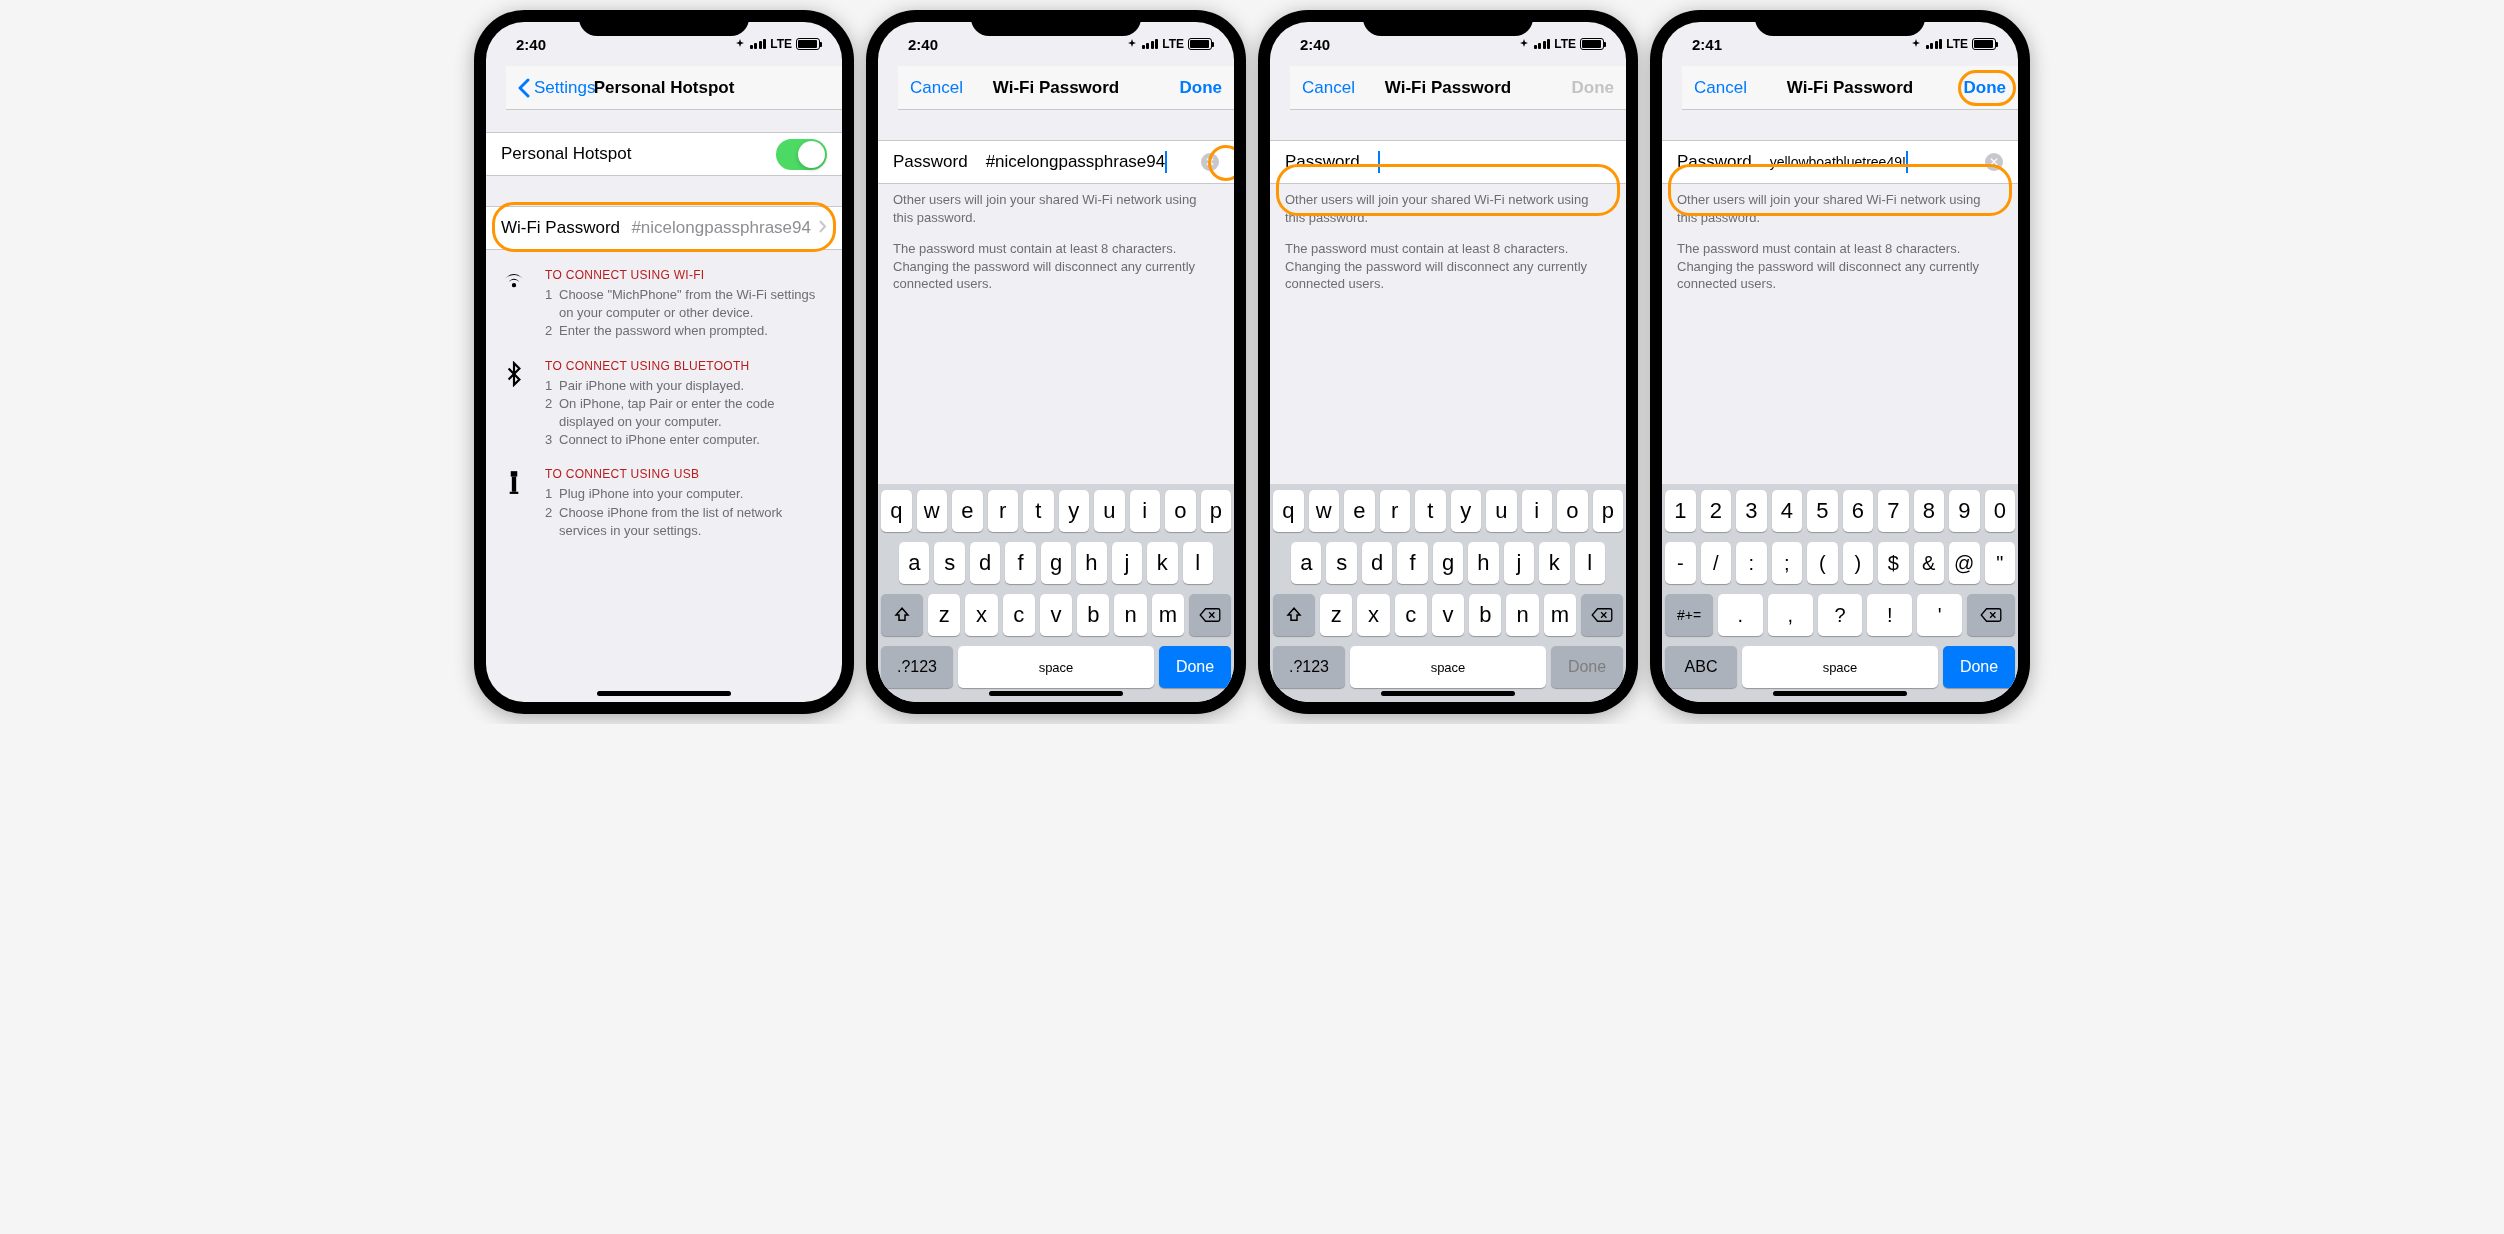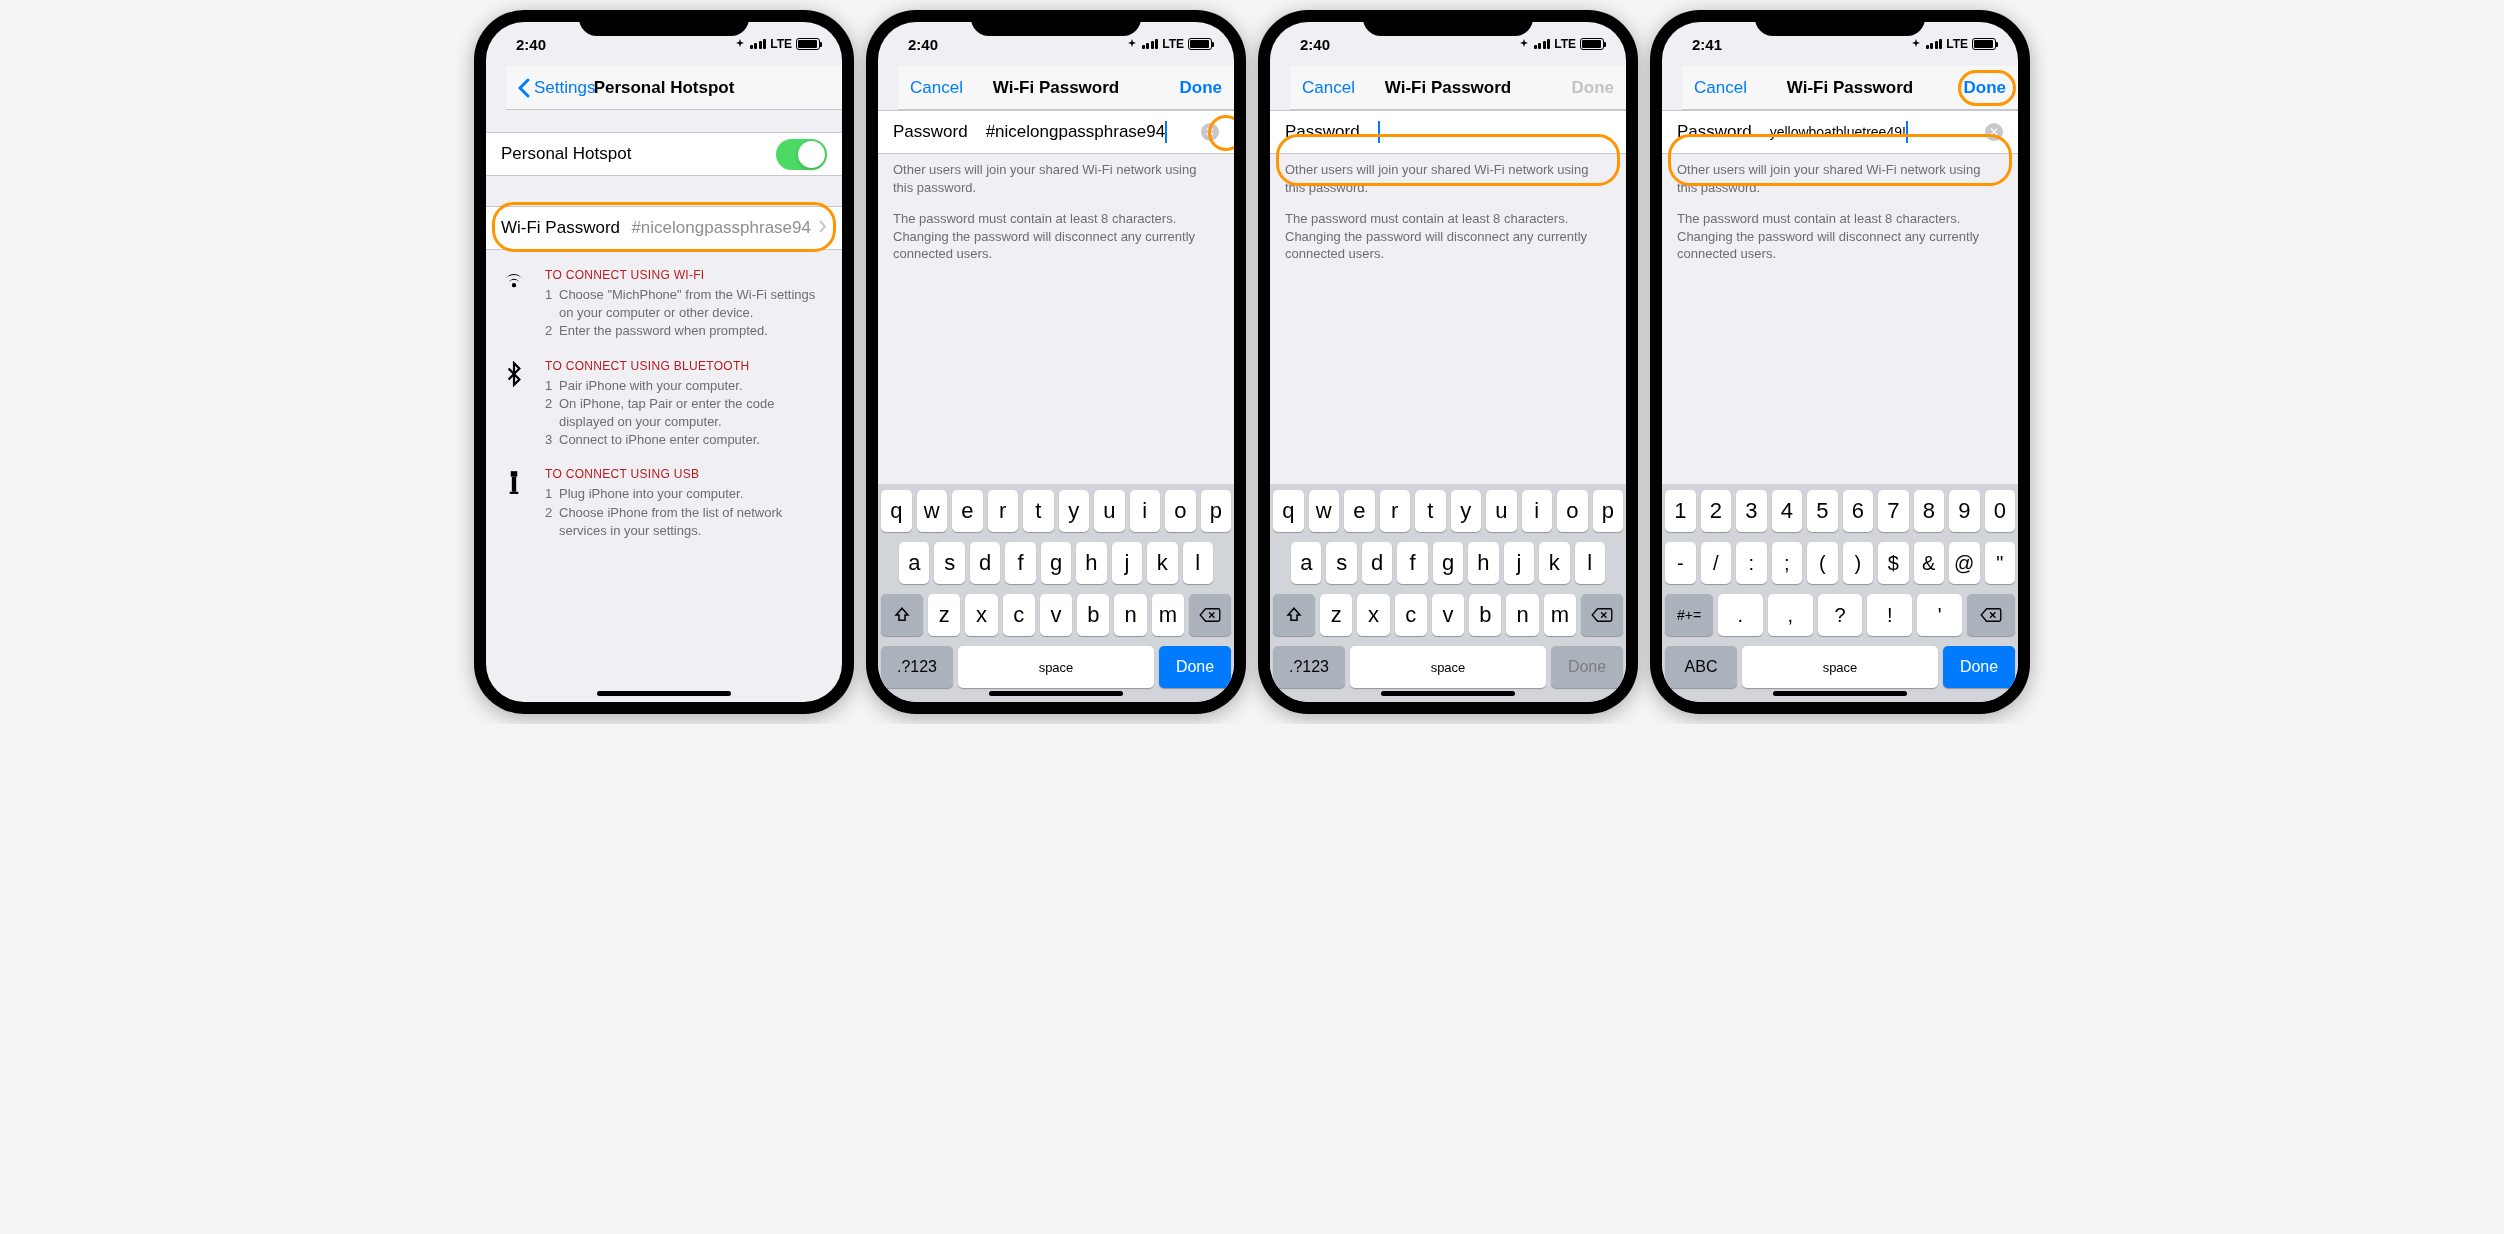--- a/index.html
+++ b/index.html
@@ -31,21 +31,21 @@
 .footer-text { font-size:13px; color:#6d6d72; padding:7px 15px 0; line-height:1.35; }
 .toggle { width:51px; height:31px; background:#4cd964; border-radius:16px; margin-left:auto; position:relative; }
 .toggle::after { content:''; position:absolute; right:2px; top:2px; width:27px; height:27px; background:#fff; border-radius:50%; box-shadow:0 2px 4px rgba(0,0,0,0.2); }
 .info-block { padding:18px 15px 0; display:flex; gap:18px; }
 .info-icon { width:26px; flex-shrink:0; color:#000; padding-top:2px; }
 .info-text { flex:1; }
 .info-title { font-size:12px; color:#b91c1c; letter-spacing:0.3px; margin-bottom:4px; }
 .info-step { font-size:13px; color:#6d6d72; line-height:1.4; display:flex; }
 .info-step .num { width:14px; flex-shrink:0; }
 .highlight { position:absolute; border:3px solid #ff9500; border-radius:22px; pointer-events:none; z-index:50; }
-.pwd-row { background:#fff; height:44px; display:flex; align-items:center; padding:0 15px; border-top:0.5px solid #c8c7cc; border-bottom:0.5px solid #c8c7cc; gap:18px; }
+.pwd-row { background:#fff; height:44px; display:flex; align-items:center; padding:0 15px; border-top:0.5px solid #c8c7cc; border-bottom:0.5px solid #c8c7cc; margin-top:30px; gap:18px; }
 .cursor { display:inline-block; width:2px; height:22px; background:#007aff; vertical-align:middle; animation:blink 1s infinite; }
 @keyframes blink { 50%{opacity:0;} }
 .clear-btn { width:18px; height:18px; background:#c7c7cc; border-radius:50%; display:flex; align-items:center; justify-content:center; color:#fff; font-size:12px; cursor:pointer; }
 .keyboard { position:absolute; bottom:0; left:0; right:0; background:#d1d4d9; padding:6px 3px 4px; }
 .kb-row { display:flex; gap:5px; margin-bottom:10px; justify-content:center; }
 .key { background:#fff; border-radius:5px; height:42px; flex:1; display:flex; align-items:center; justify-content:center; font-size:22px; box-shadow:0 1px 1px rgba(0,0,0,0.3); cursor:pointer; color:#000; }
 .key.shift, .key.del { flex:0 0 42px; background:#acb2bc; }
 .key.mode { flex:0 0 72px; background:#acb2bc; font-size:16px; }
 .key.space { flex:1; font-size:13px; }
 .key.done { flex:0 0 72px; background:#007aff; color:#fff; font-size:16px; }
@@ -127,21 +127,21 @@
     <div class="info-block">
       <div class="info-icon">
         <svg viewBox="0 0 24 24" fill="none" stroke="#000" stroke-width="2">
               <path d="M7 7l10 10-5 5V2l5 5L7 17"></path>
             </svg>
       </div>
       <div class="info-text">
         <div class="info-title">TO CONNECT USING BLUETOOTH</div>
         <div class="info-step">
               <span class="num">1</span>
-              <span>Pair iPhone with your computer.</span>
+              <span>Pair iPhone with your displayed.</span>
             </div>
         <div class="info-step">
               <span class="num">2</span>
               <span>On iPhone, tap Pair or enter the code displayed on your computer.</span>
             </div>
         <div class="info-step">
               <span class="num">3</span>
               <span>Connect to iPhone enter computer.</span>
             </div>
       </div>

